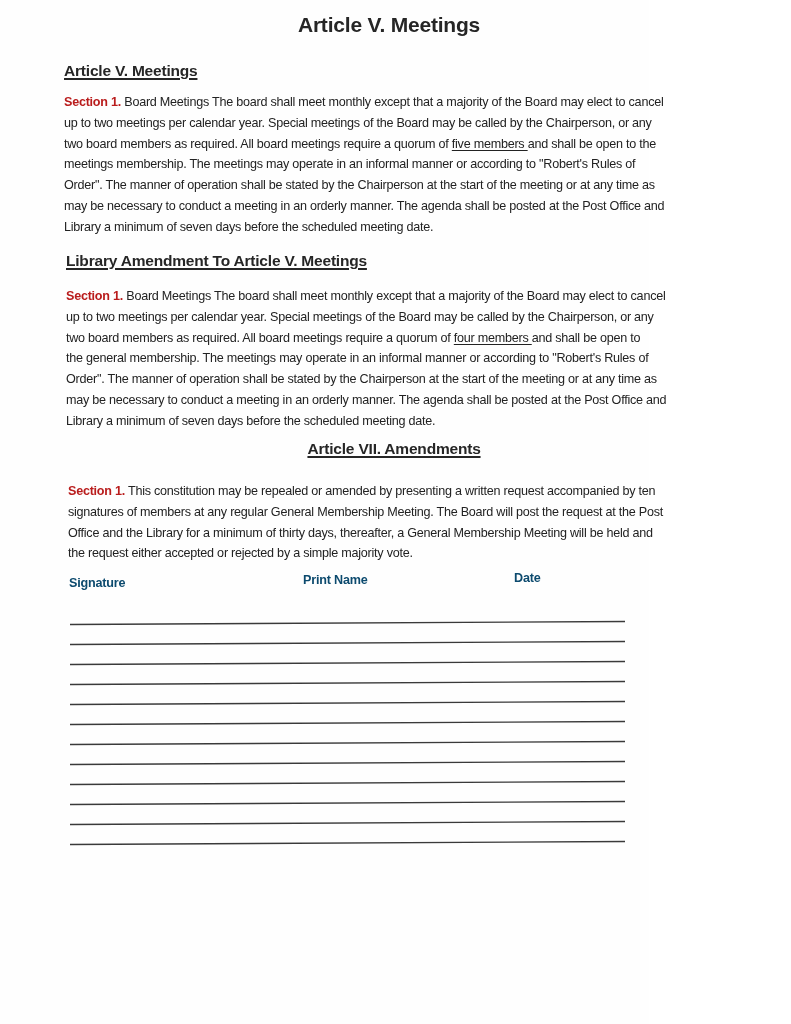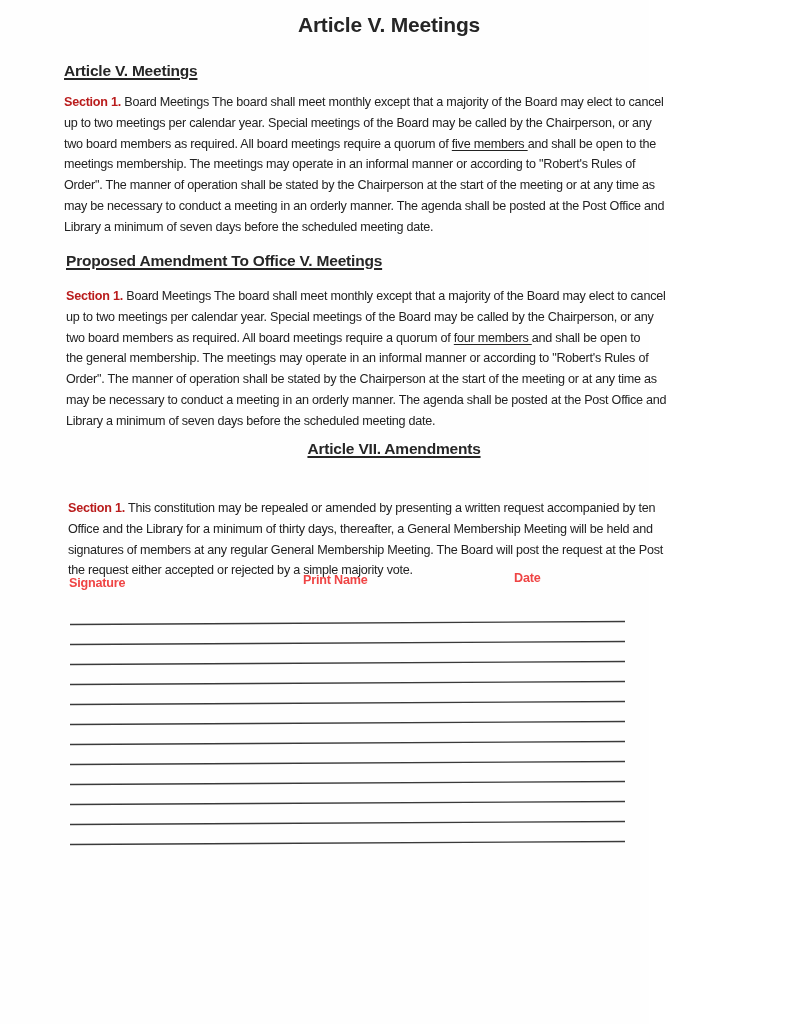--- a/index.html
+++ b/index.html
@@ -62,27 +62,27 @@
       white-space: nowrap;
     }
     .para b { font-weight: bold; color: #b91c1c; }
     .para .emph {
       font-weight: normal;
       text-decoration: underline;
       text-underline-offset: 2px;
     }
     .p1 { left: 64px; top: 92px; }
     .p2 { left: 66px; top: 286px; }
-    .p3 { left: 68px; top: 481px; margin-top: 17px; }
+    .p3 { left: 68px; top: 481px; }
 
     .sig-header {
       position: absolute;
       font-size: 12.6px;
       font-weight: bold;
-      color: #ef4444;
+      color: #0c4a6e;
       letter-spacing: -0.2px;
     }
     .sig-h-signature { left: 69px; top: 576px; }
     .sig-h-printname { left: 303px; top: 573px; }
     .sig-h-date { left: 514px; top: 571px; }
 
     .sig-lines {
       position: absolute;
       left: 0; top: 0;
       width: 791px; height: 1024px;
@@ -106,36 +106,36 @@
   <div class="para p1">
       <span class="line"><b>Section 1.</b><span> Board Meetings The board shall meet monthly except that a majority of the Board may elect to cancel</span></span>
       <span class="line"><span>up to two meetings per calendar year. Special meetings of the Board may be called by the Chairperson, or any</span></span>
       <span class="line"><span>two board members as required. All board meetings require a quorum of </span><span class="emph">five members </span><span>and shall be open to the</span></span>
       <span class="line"><span>meetings membership. The meetings may operate in an informal manner or according to "Robert's Rules of</span></span>
       <span class="line"><span>Order". The manner of operation shall be stated by the Chairperson at the start of the meeting or at any time as</span></span>
       <span class="line"><span>may be necessary to conduct a meeting in an orderly manner. The agenda shall be posted at the Post Office and</span></span>
       <span class="line"><span>Library a minimum of seven days before the scheduled meeting date.</span></span>
     </div>
 
-  <div class="section-heading h-proposed">Proposed Amendment To Office V. Meetings</div>
+  <div class="section-heading h-proposed">Library Amendment To Article V. Meetings</div>
   <div class="para p2">
       <span class="line"><b>Section 1.</b><span> Board Meetings The board shall meet monthly except that a majority of the Board may elect to cancel</span></span>
       <span class="line"><span>up to two meetings per calendar year. Special meetings of the Board may be called by the Chairperson, or any</span></span>
       <span class="line"><span>two board members as required. All board meetings require a quorum of </span><span class="emph">four members </span><span>and shall be open to</span></span>
       <span class="line"><span>the general membership. The meetings may operate in an informal manner or according to "Robert's Rules of</span></span>
       <span class="line"><span>Order". The manner of operation shall be stated by the Chairperson at the start of the meeting or at any time as</span></span>
       <span class="line"><span>may be necessary to conduct a meeting in an orderly manner. The agenda shall be posted at the Post Office and</span></span>
       <span class="line"><span>Library a minimum of seven days before the scheduled meeting date.</span></span>
     </div>
 
   <div class="section-heading h-article-vii">Article VII. Amendments</div>
   <div class="para p3">
       <span class="line"><b>Section 1.</b><span> This constitution may be repealed or amended by presenting a written request accompanied by ten</span></span>
+      <span class="line"><span>signatures of members at any regular General Membership Meeting. The Board will post the request at the Post</span></span>
       <span class="line"><span>Office and the Library for a minimum of thirty days, thereafter, a General Membership Meeting will be held and</span></span>
-      <span class="line"><span>signatures of members at any regular General Membership Meeting. The Board will post the request at the Post</span></span>
       <span class="line"><span>the request either accepted or rejected by a simple majority vote.</span></span>
     </div>
 
   <div class="sig-header sig-h-signature">Signature</div>
   <div class="sig-header sig-h-printname">Print Name</div>
   <div class="sig-header sig-h-date">Date</div>
 
   <svg class="sig-lines" id="sig-lines" width="791" height="1024" viewBox="0 0 791 1024">
       <line x1="70" y1="624.5" x2="625" y2="621.5" stroke="#3a3a3a" stroke-width="1.4"></line>
       <line x1="70" y1="644.5" x2="625" y2="641.5" stroke="#3a3a3a" stroke-width="1.4"></line>

